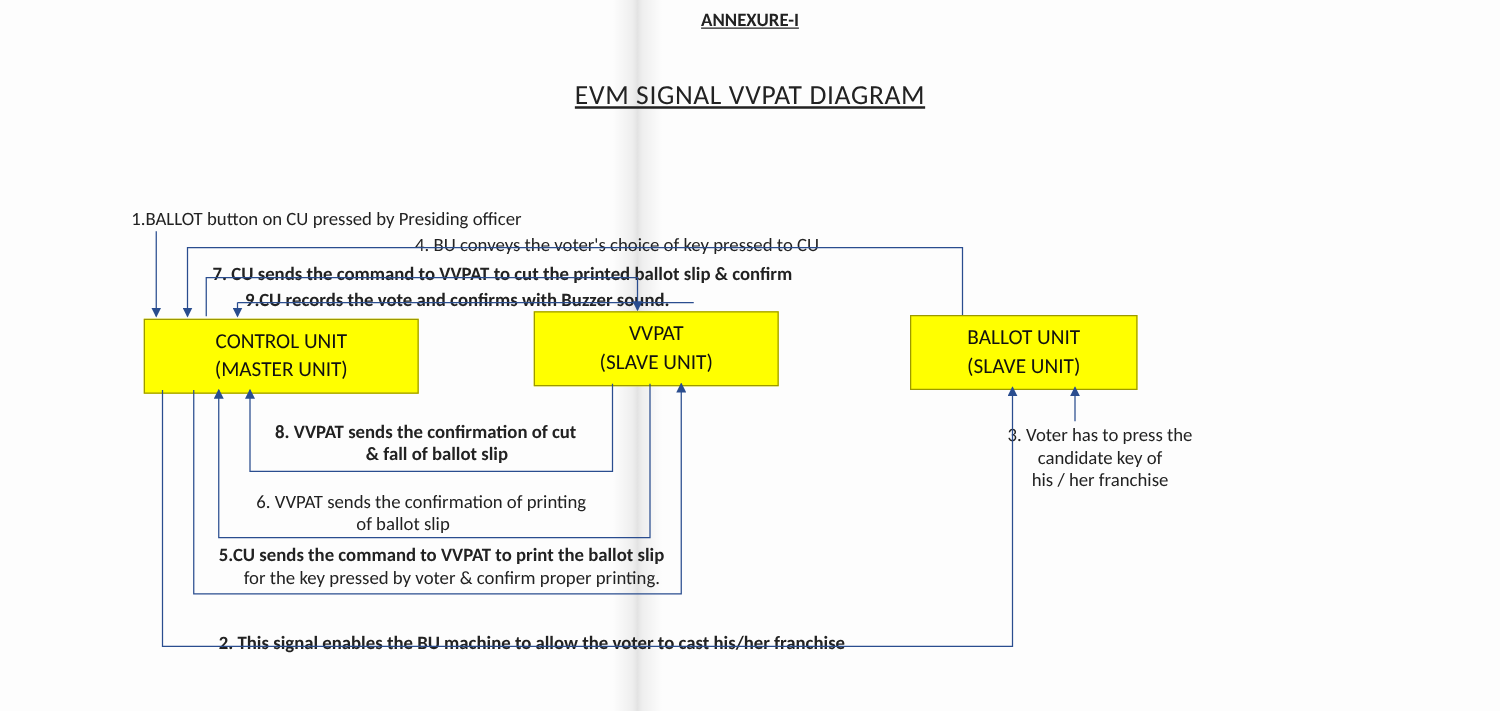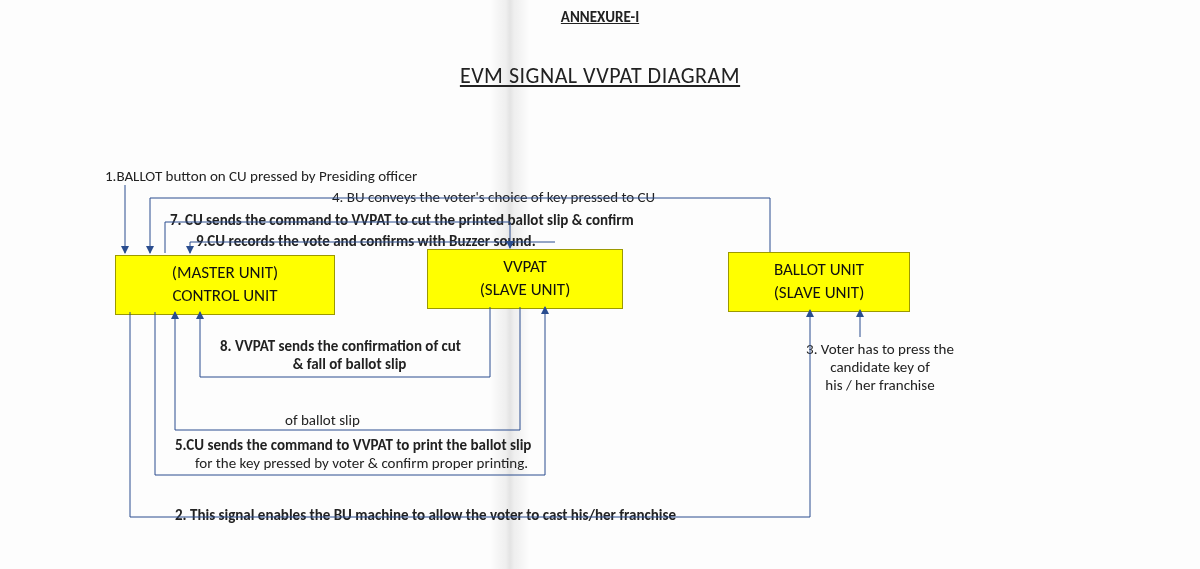--- a/index.html
+++ b/index.html
@@ -81,38 +81,38 @@
 
 <div class="annex">ANNEXURE-I</div>
 <div class="title">EVM SIGNAL VVPAT DIAGRAM</div>
 
 <div class="label" style="left:105px; top:167px;">1.BALLOT button on CU pressed by Presiding officer</div>
 <div class="label" style="left:290px; top:188px;margin-left:42px;">4. BU conveys the voter's choice of key pressed to CU</div>
 <div class="label" style="left:170px; top:211px;"><b>7. CU sends the command to VVPAT to cut the   printed   ballot slip &amp; confirm</b></div>
 <div class="label" style="left:196px; top:232px;"><b>9.CU records the vote and confirms with Buzzer sound.</b></div>
 
 <div class="box" style="left:115px; top:255px; width:220px;">
+  <div>CONTROL UNIT</div>
   <div>(MASTER UNIT)</div>
-  <div>CONTROL UNIT</div>
 </div>
 <div class="box" style="left:427px; top:249px; width:196px;">
   <div>VVPAT</div>
   <div>(SLAVE UNIT)</div>
 </div>
 <div class="box" style="left:728px; top:252px; width:182px;">
   <div>BALLOT UNIT</div>
   <div>(SLAVE UNIT)</div>
 </div>
 
 <div class="label" style="left:220px; top:337px;">
   <b>8. VVPAT sends the confirmation of cut</b><br>
   <span style="display:inline-block; width:100%; text-align:center; padding-left:18px;"><b>&amp; fall of ballot slip</b></span>
 </div>
 <div class="label" style="left:205px; top:393px;">
-  <br>
+  <span>6. VVPAT sends the confirmation of printing</span><br>
   <span style="display:inline-block; padding-left:80px;">of ballot slip</span>
 </div>
 <div class="label" style="left:175px; top:436px;">
   <b>5.CU sends the command to VVPAT to print the ballot slip</b><br>
   <span style="padding-left:20px;">for the key pressed by voter &amp; confirm proper printing.</span>
 </div>
 <div class="label" style="left:175px; top:506px;">
   <b>2.  This signal enables the BU machine to allow the voter to cast his/her franchise</b>
 </div>
 

